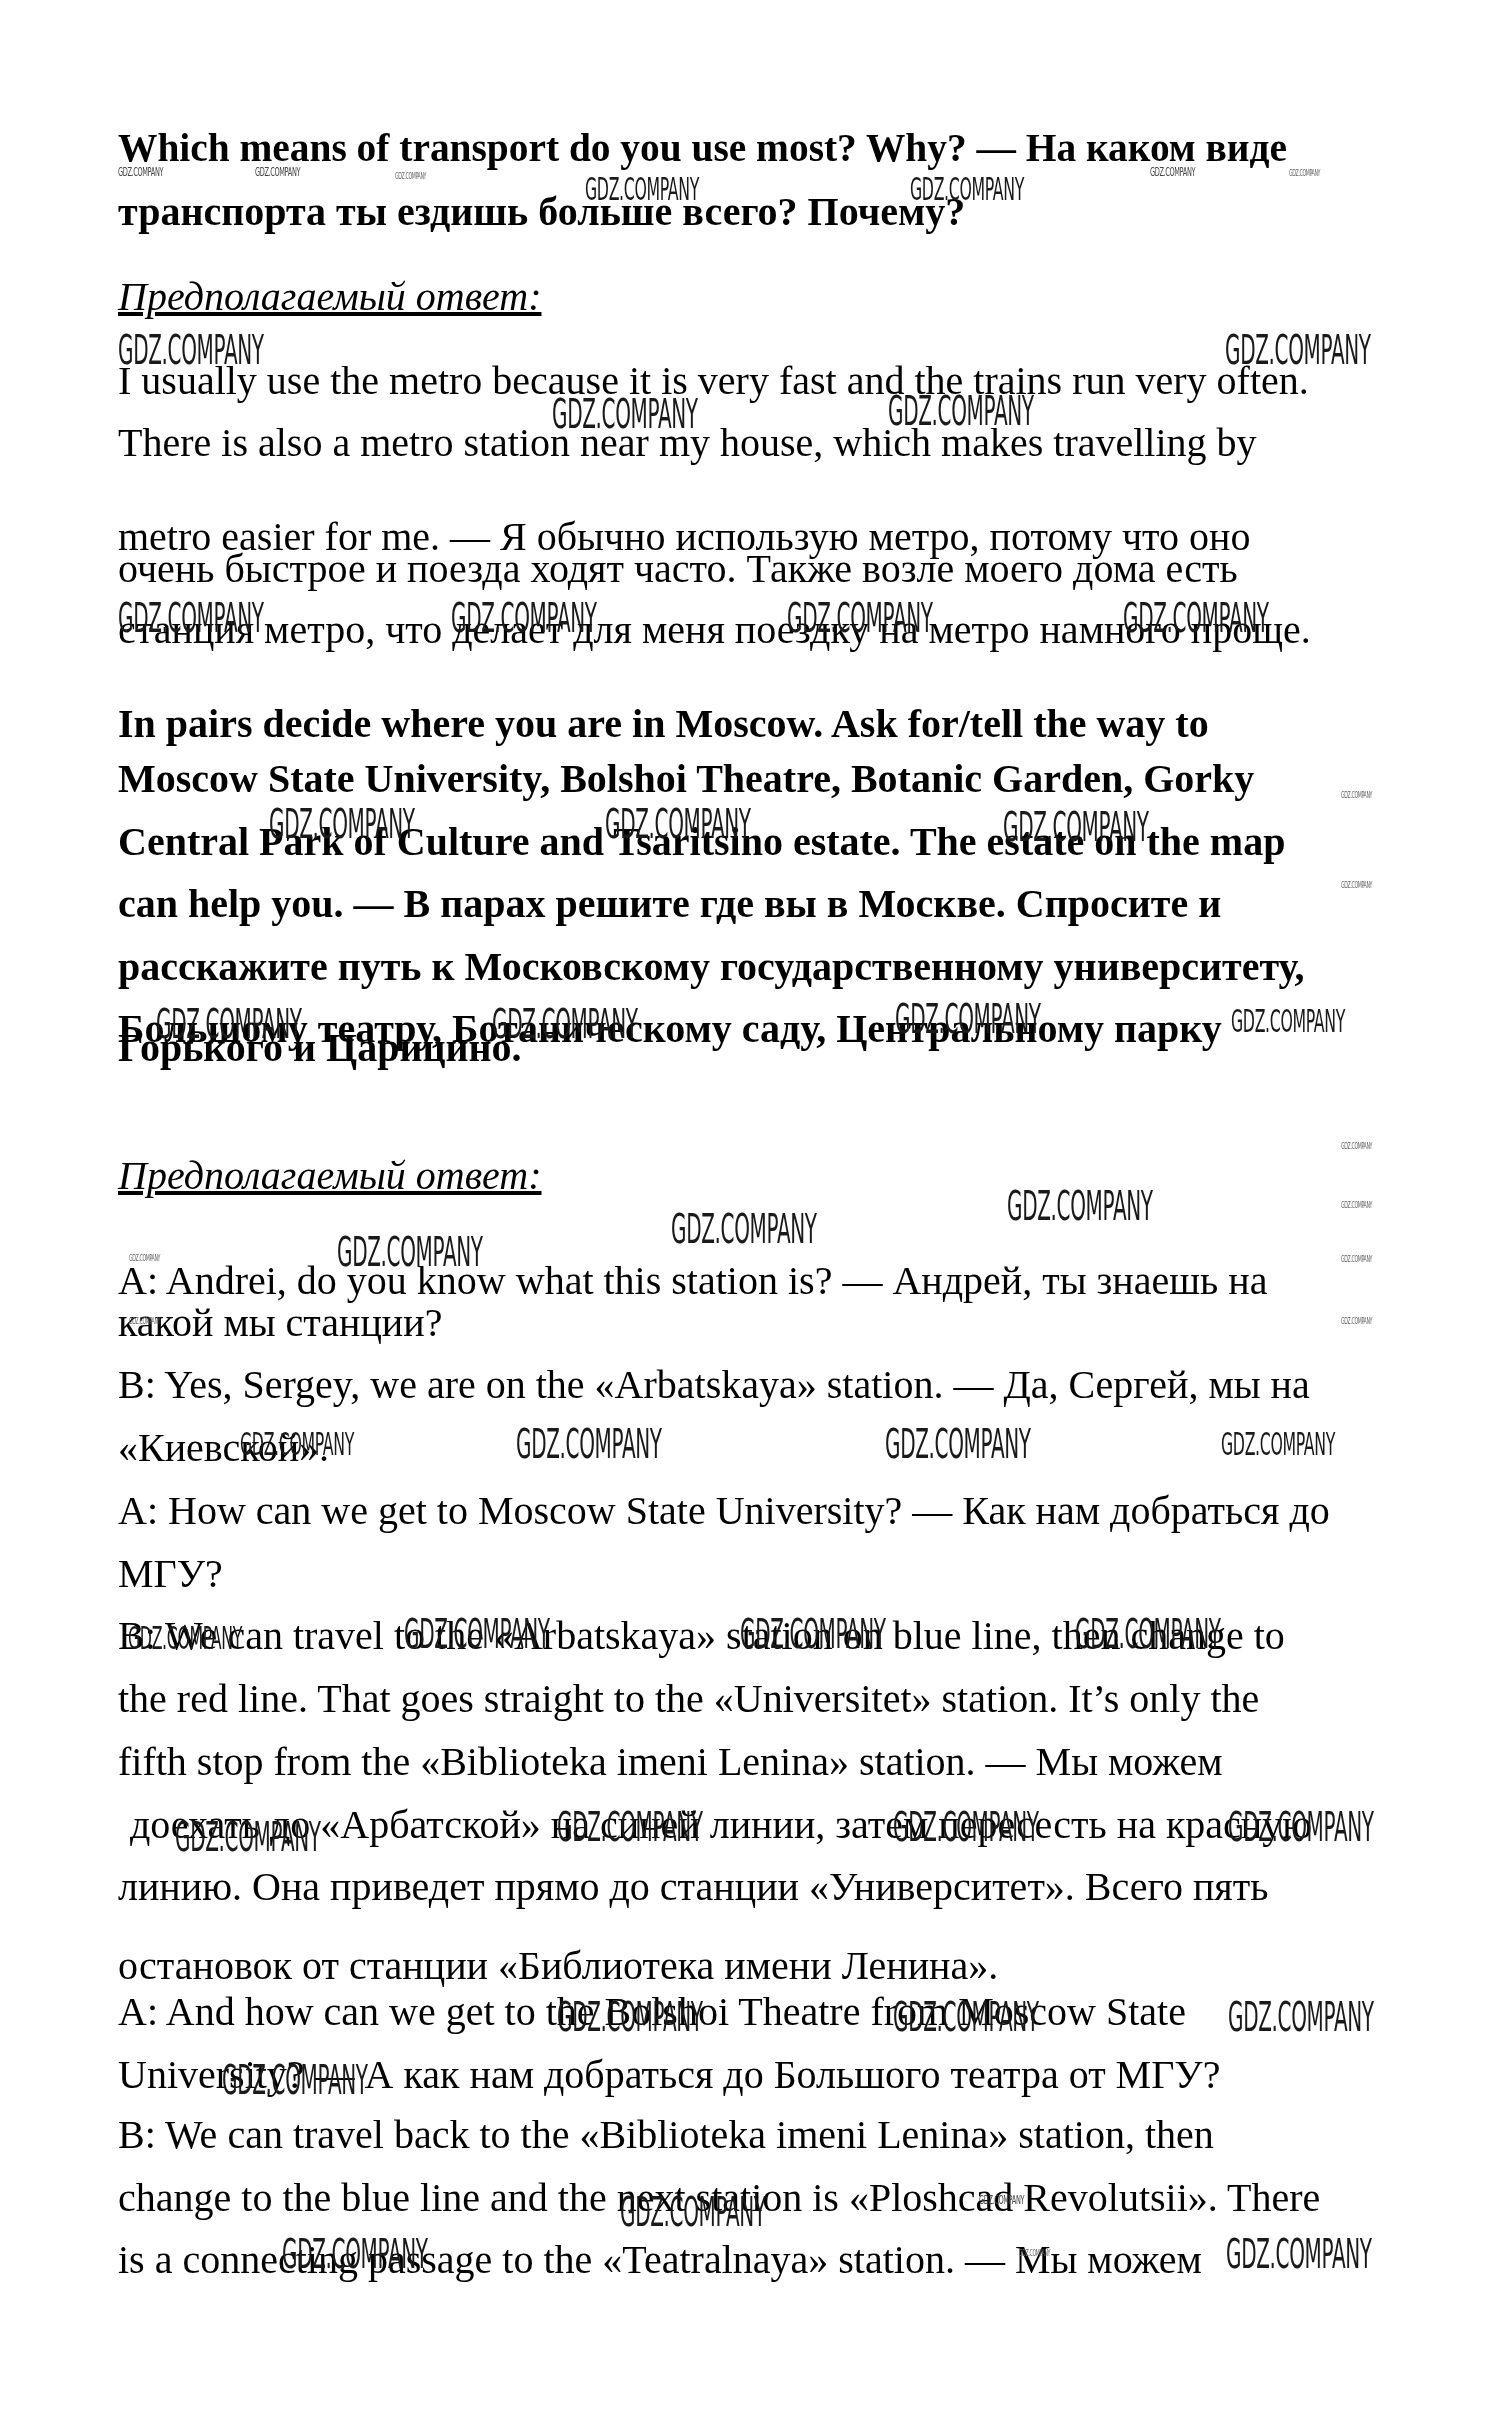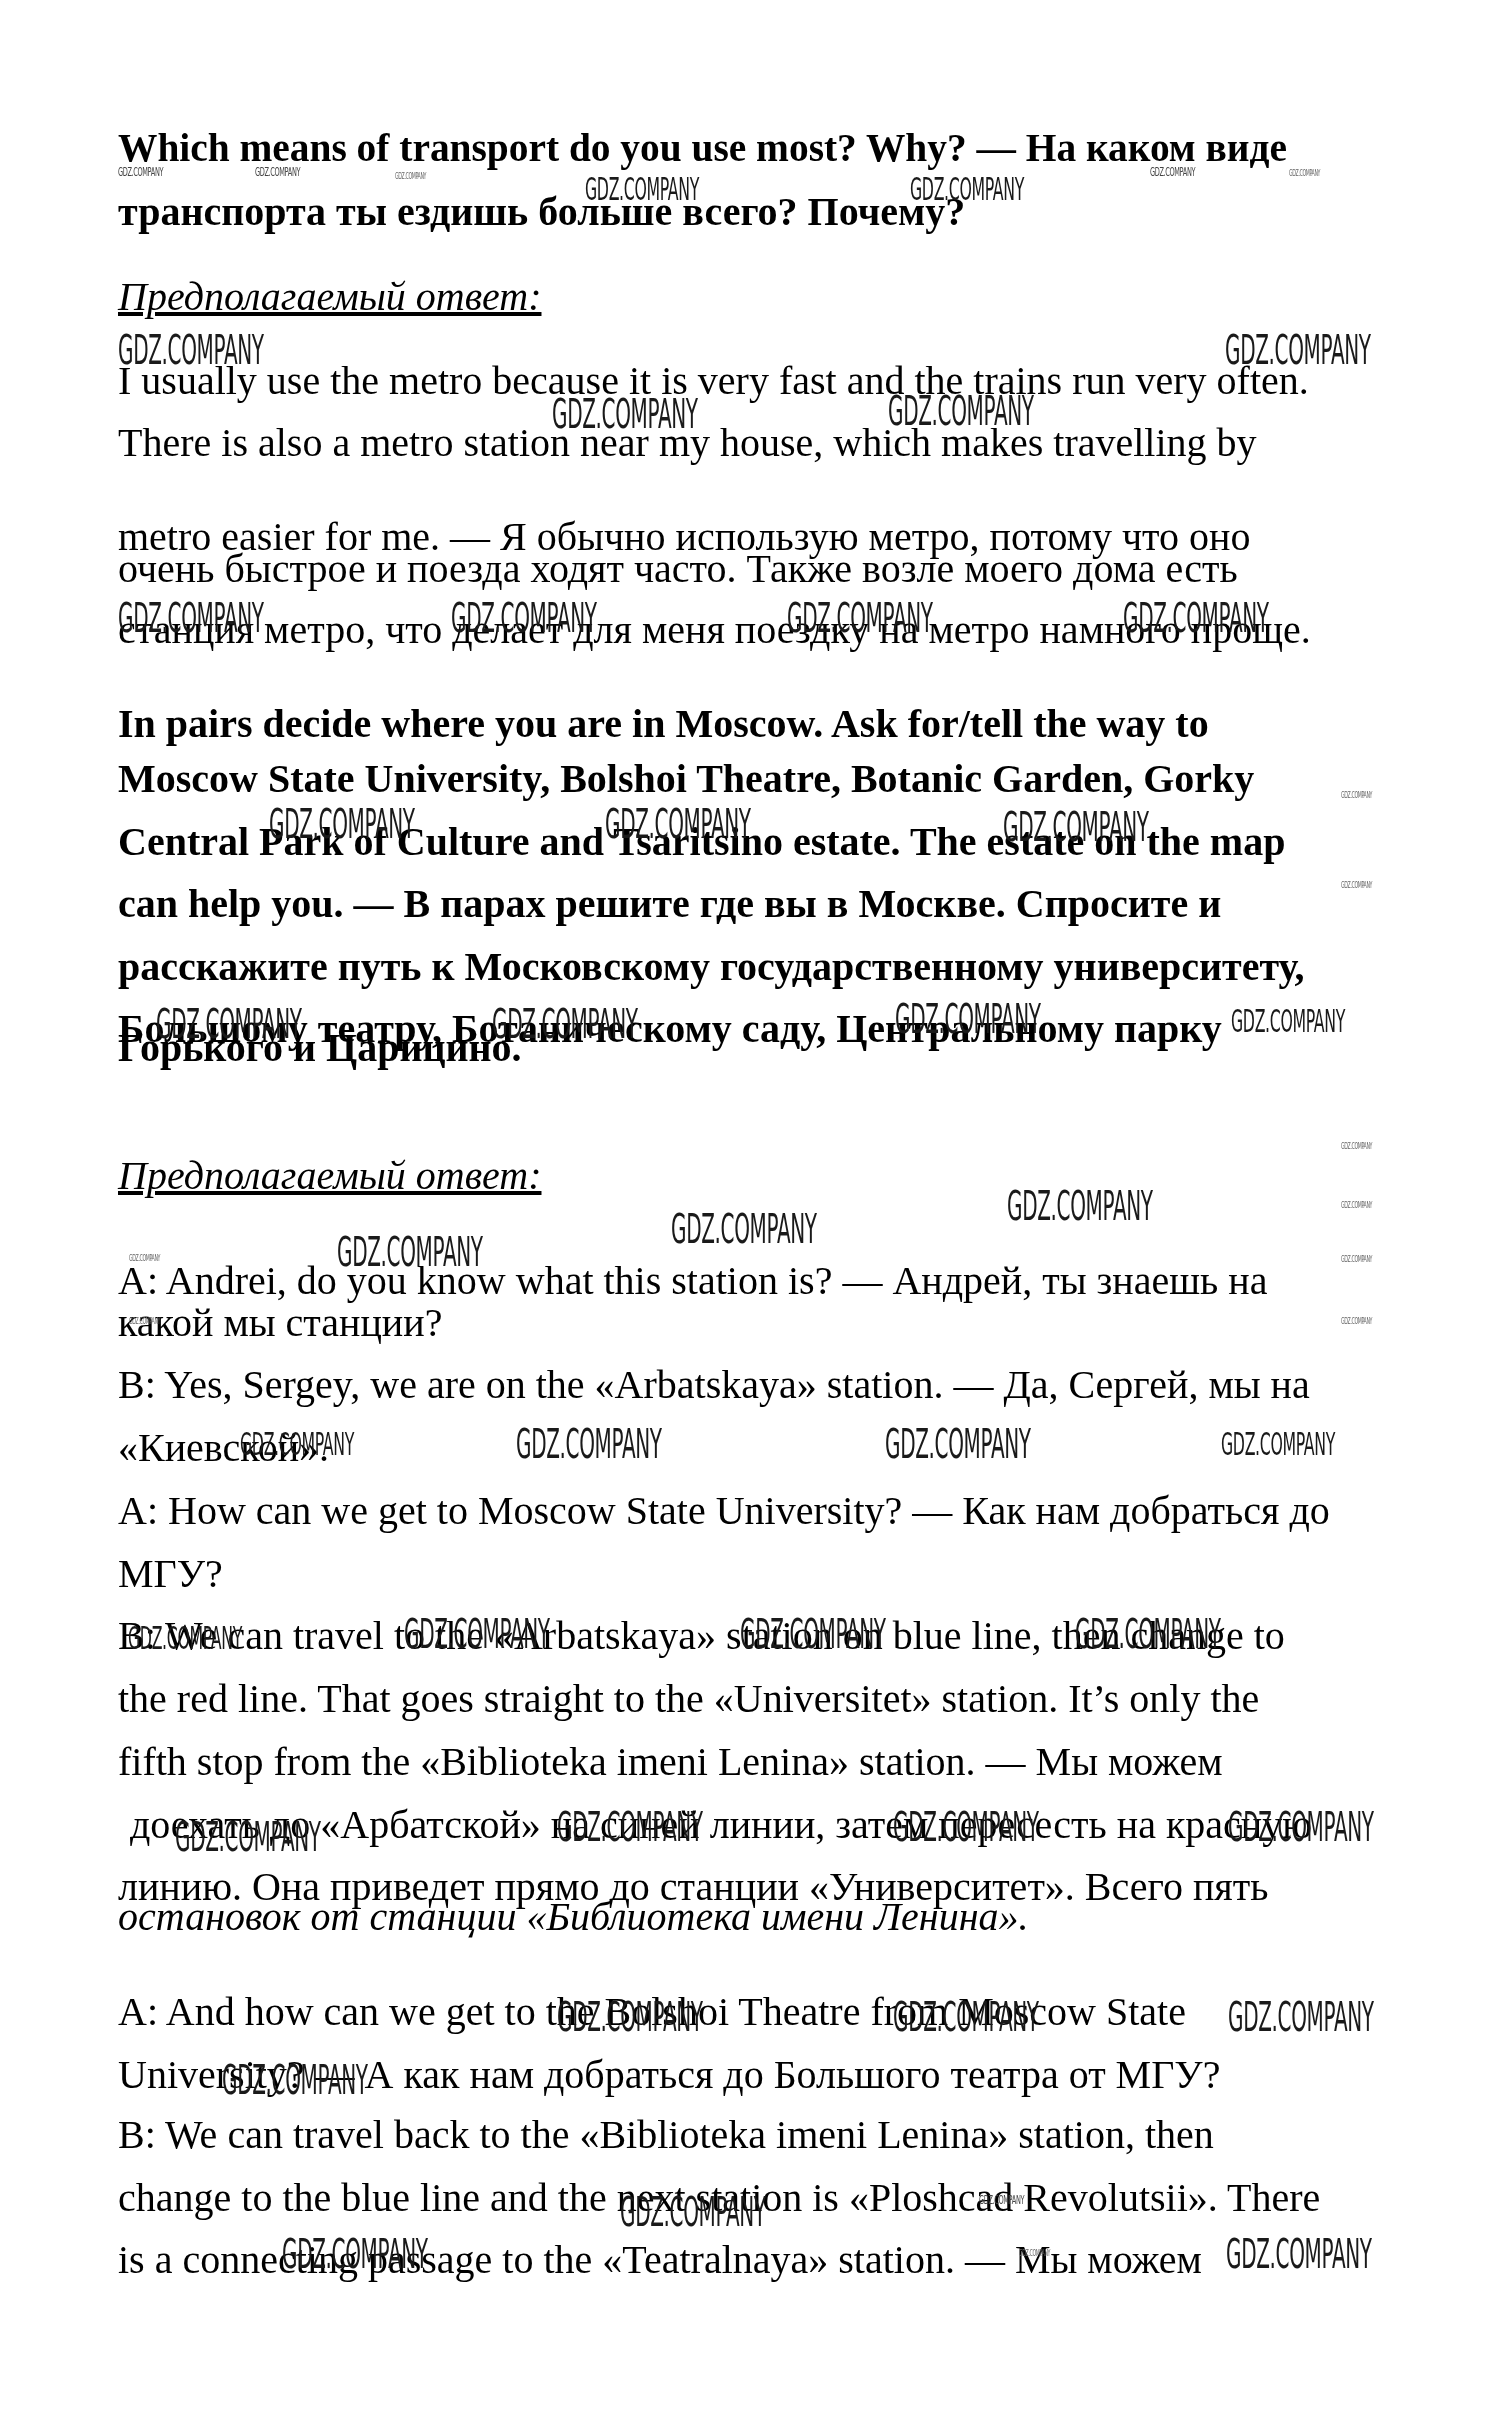--- a/index.html
+++ b/index.html
@@ -58,21 +58,21 @@
     <div class="line" style="top:1303px;">какой мы станции?</div>
     <div class="line" style="top:1365px;">B: Yes, Sergey, we are on the «Arbatskaya» station. — Да, Сергей, мы на</div>
     <div class="line" style="top:1428px;">«Киевской».</div>
     <div class="line" style="top:1491px;">A: How can we get to Moscow State University? — Как нам добраться до</div>
     <div class="line" style="top:1554px;">МГУ?</div>
     <div class="line" style="top:1616px;">B: We can travel to the «Arbatskaya» station on blue line, then change to</div>
     <div class="line" style="top:1679px;">the red line. That goes straight to the «Universitet» station. It’s only the</div>
     <div class="line" style="top:1742px;">fifth stop from the «Biblioteka imeni Lenina» station. — Мы можем</div>
     <div class="line" style="top:1805px;margin-left:12px;">доехать до «Арбатской» на синей линии, затем пересесть на красную</div>
     <div class="line" style="top:1867px;">линию. Она приведет прямо до станции «Университет». Всего пять</div>
-    <div class="line" style="top:1897px;font-style:italic;">остановок от станции «Библиотека имени Ленина».</div>
+    <div class="line" style="top:1946px;">остановок от станции «Библиотека имени Ленина».</div>
     <div class="line" style="top:1992px;">A: And how can we get to the Bolshoi Theatre from Moscow State</div>
     <div class="line" style="top:2055px;">University? — А как нам добраться до Большого театра от МГУ?</div>
     <div class="line" style="top:2115px;">B: We can travel back to the «Biblioteka imeni Lenina» station, then</div>
     <div class="line" style="top:2178px;">change to the blue line and the next station is «Ploshcad Revolutsii». There</div>
     <div class="line" style="top:2240px;">is a connecting passage to the «Teatralnaya» station. — Мы можем</div>
   </div>
 
   <div>
 
     <span class="wm sm" style="left:118px; top:166px;">GDZ.COMPANY</span>

